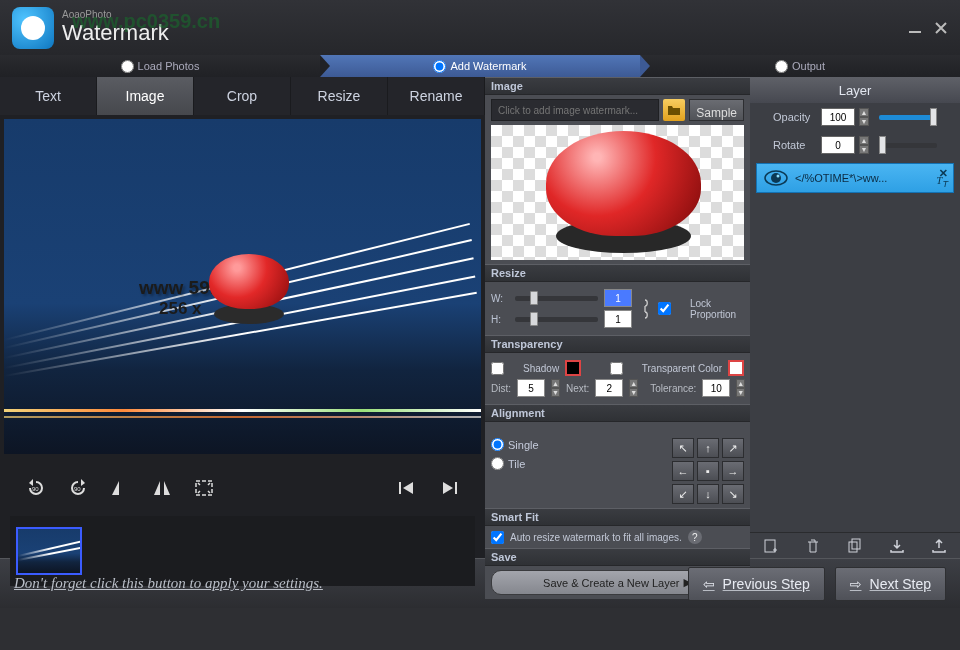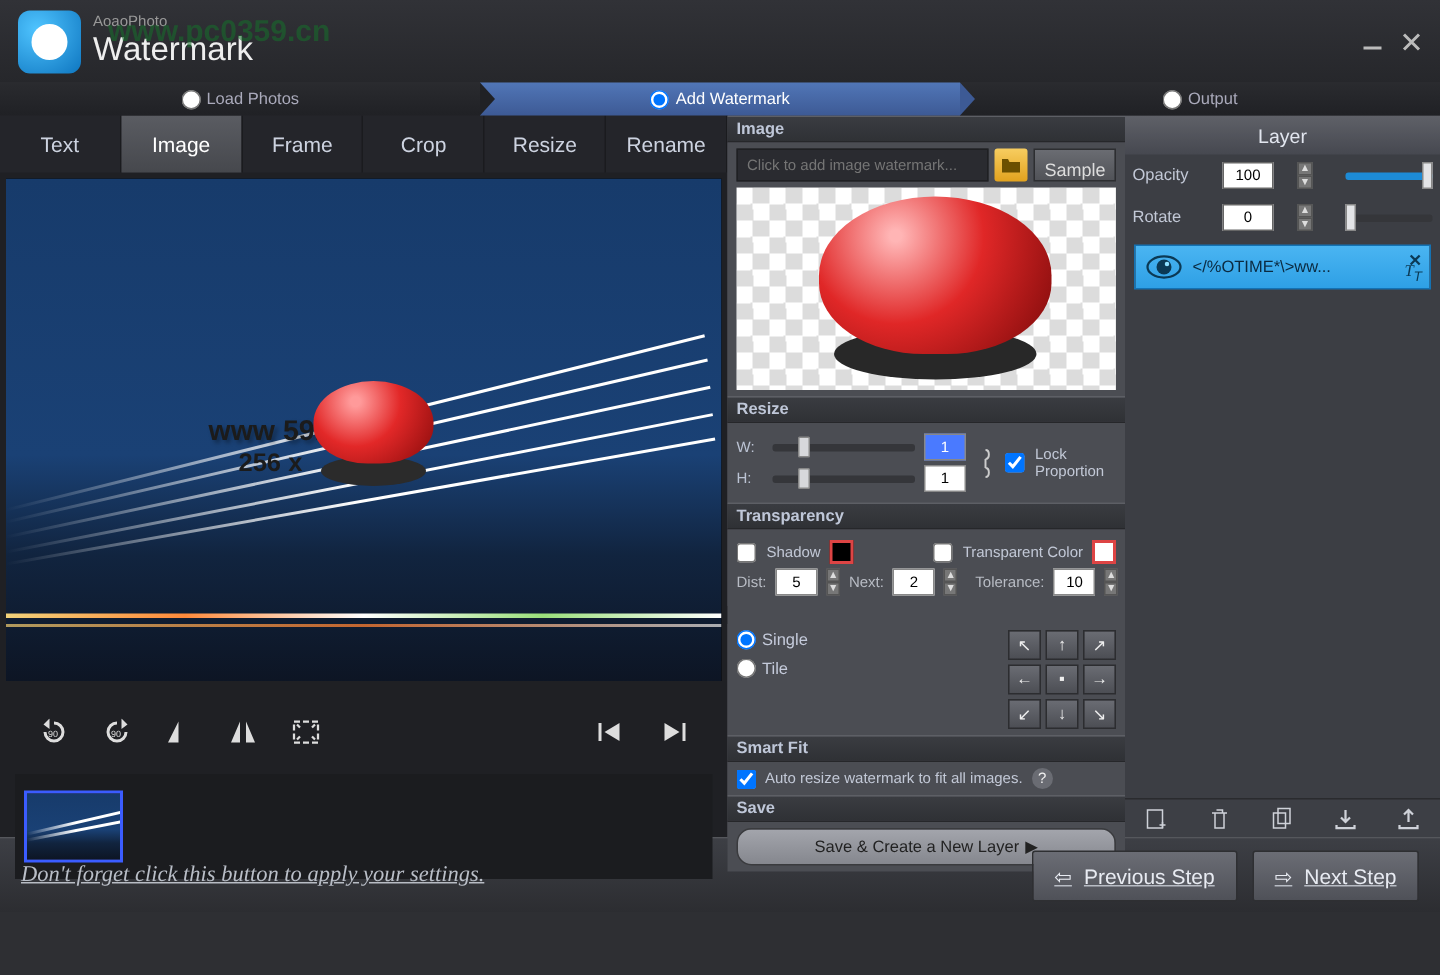--- a/index.html
+++ b/index.html
@@ -49,31 +49,31 @@
 .sample-btn { background:linear-gradient(#6a6c72,#515358); border:1px solid #2d2e31; color:#ddd; font-size:12px; padding:6px 6px; height:22px; cursor:pointer;}
 .wm-preview { height:135px; background: repeating-conic-gradient(#dcdcdc 0 25%, #ffffff 0 50%) 0 0/22px 22px; margin-top:4px; position:relative;}
 .wm-preview .knob-big { width:170px; height:122px; position:absolute; left:48px; top:6px;}
 .wm-preview .cap { width:155px; height:105px; background: radial-gradient(circle at 33% 25%, #ffb5b5 3%, #e02727 45%, #7c0a0a 98%); border-radius: 50% 50% 45% 45%; position:absolute; top:0; left:7px;}
 .wm-preview .base { width:135px; height:34px; background:#282828; border-radius:50%; position:absolute; bottom:0; left:17px;}
 .sl-row { display:flex; align-items:center; gap:6px; font-size:10px; margin:3px 0;}
 .sl-row .lbl { width:18px; color:#bbc3d3;}
 .mini-slider { flex:1; height:5px; background:#35363a; position:relative; border-radius:2px;}
 .mini-slider .sthumb { position:absolute; width:8px; height:14px; background:#d7d8db; top:-5px; border:1px solid #888; border-radius:1px;}
 .numbox { width:28px; height:18px; background:#fff; color:#000; font-size:10px; text-align:center; border:1px solid #888; padding:0;}
-.lockwrap { display:flex; align-items:center; gap:7px; font-size:10px; color:#c2c8d6;}
+.lockwrap { display:flex; align-items:center; gap:19px; font-size:10px; color:#c2c8d6;}
 .chk { width:13px; height:13px; }
 .align-grid { display:grid; grid-template-columns: repeat(3, 22px); gap:3px; margin-left:auto;}
 .arrow-btn { width:22px; height:20px; background:linear-gradient(#6a6c73,#4c4e54); border:1px solid #2c2d30; display:flex; align-items:center; justify-content:center; color:#eee; font-size:11px; cursor:pointer;}
 .align-row{ display:flex; align-items:flex-start; gap:8px;margin-top:12px;}
 .align-opts{ display:flex; flex-direction:column; gap:6px; font-size:11px; color:#c5cbdb;}
 .radio-row{ display:flex; align-items:center; gap:4px;}
 .smartfit-row{ display:flex; align-items:center; gap:6px; font-size:10px; color:#c2c8d6;}
 .save-btn{ width:100%; background:linear-gradient(#a3a5ac,#85878e); color:#222; border:1px solid #3a3b3e; border-radius:10px; padding:5px; font-size:11px; display:flex; align-items:center; justify-content:center; gap:4px; cursor:pointer;}
 .layer-hdr{ height:26px; background:linear-gradient(#5f6168,#464850); display:flex; align-items:center; justify-content:center; font-size:13px; color:#e2e6ef;}
-.prop-row{ display:flex; align-items:center; gap:16px; padding:5px 5px; font-size:11px; color:#c2c8d6;}
+.prop-row{ display:flex; align-items:center; gap:4px; padding:5px 23px; font-size:11px; color:#c2c8d6;}
 .prop-row .lbl{ width:44px;}
 .spin{ width:34px; height:18px; background:#fff; color:#000; border:1px solid #666; font-size:10px; text-align:center; padding:0;}
 .spin-btns{ width:10px; display:flex; flex-direction:column;}
 .spin-btns span{ height:9px; background:#777; font-size:7px; line-height:7px; text-align:center; color:#ddd; border:1px solid #555;}
 .hslider{ flex:1; height:5px; background:#0e4f7d; position:relative; border-radius:2px; margin-left:6px;}
 .hslider.op{ background:linear-gradient(90deg,#1d8bd6,#1d8bd6);}
 .hslider .hthumb{ position:absolute; width:7px; height:18px; background:#e3e4e7; top:-7px; border:1px solid #888;}
 .layer-item{ margin:4px 6px; background:linear-gradient(#4ab5f2,#2ea0e5); border:1px solid #1472b3; padding:6px; display:flex; align-items:center; gap:6px; position:relative; color:#0b2a40; font-size:11px;}
 .eye{ width:26px; height:16px;}
 .layer-item .close-x{ position:absolute; top:3px; right:5px; font-weight:bold; color:#0b3954; cursor:pointer;}
@@ -125,21 +125,20 @@
       <input type="radio" style="">
       <span>Output</span>
     </div>
 </div>
 
 <div class="workspace">
   <div class="left-col">
     <div class="tabs">
       <div class="tab">Text</div>
       <div class="tab active">Image</div>
-      <div class="tab">Frame</div>
       <div class="tab">Crop</div>
       <div class="tab">Resize</div>
       <div class="tab">Rename</div>
     </div>
     <div class="preview">
       <div class="sky"></div>
       <div class="streak" style="top:220px;left:0;width:480px;transform:rotate(-14deg);"></div>
       <div class="streak" style="top:228px;left:0;width:480px;transform:rotate(-13deg);"></div>
       <div class="streak" style="top:238px;left:0;width:480px;transform:rotate(-12deg);"></div>
       <div class="streak" style="top:248px;left:0;width:480px;transform:rotate(-11deg);"></div>
@@ -276,20 +275,21 @@
         <div style="flex:1"></div>
         <span>Tolerance:</span>
           <input class="numbox" value="10" style="">
           <div class="spin-btns">
             <span>▲</span>
             <span>▼</span>
           </div>
       </div>
     </div>
 
+    <div class="panel-hdr">Alignment</div>
     <div class="panel-body align-row">
       <div class="align-opts">
         <label class="radio-row">
             <input type="radio" name="al" checked="" style="">
             <span>Single</span>
           </label>
         <label class="radio-row">
             <input type="radio" name="al" style="">
             <span>Tile</span>
           </label>

